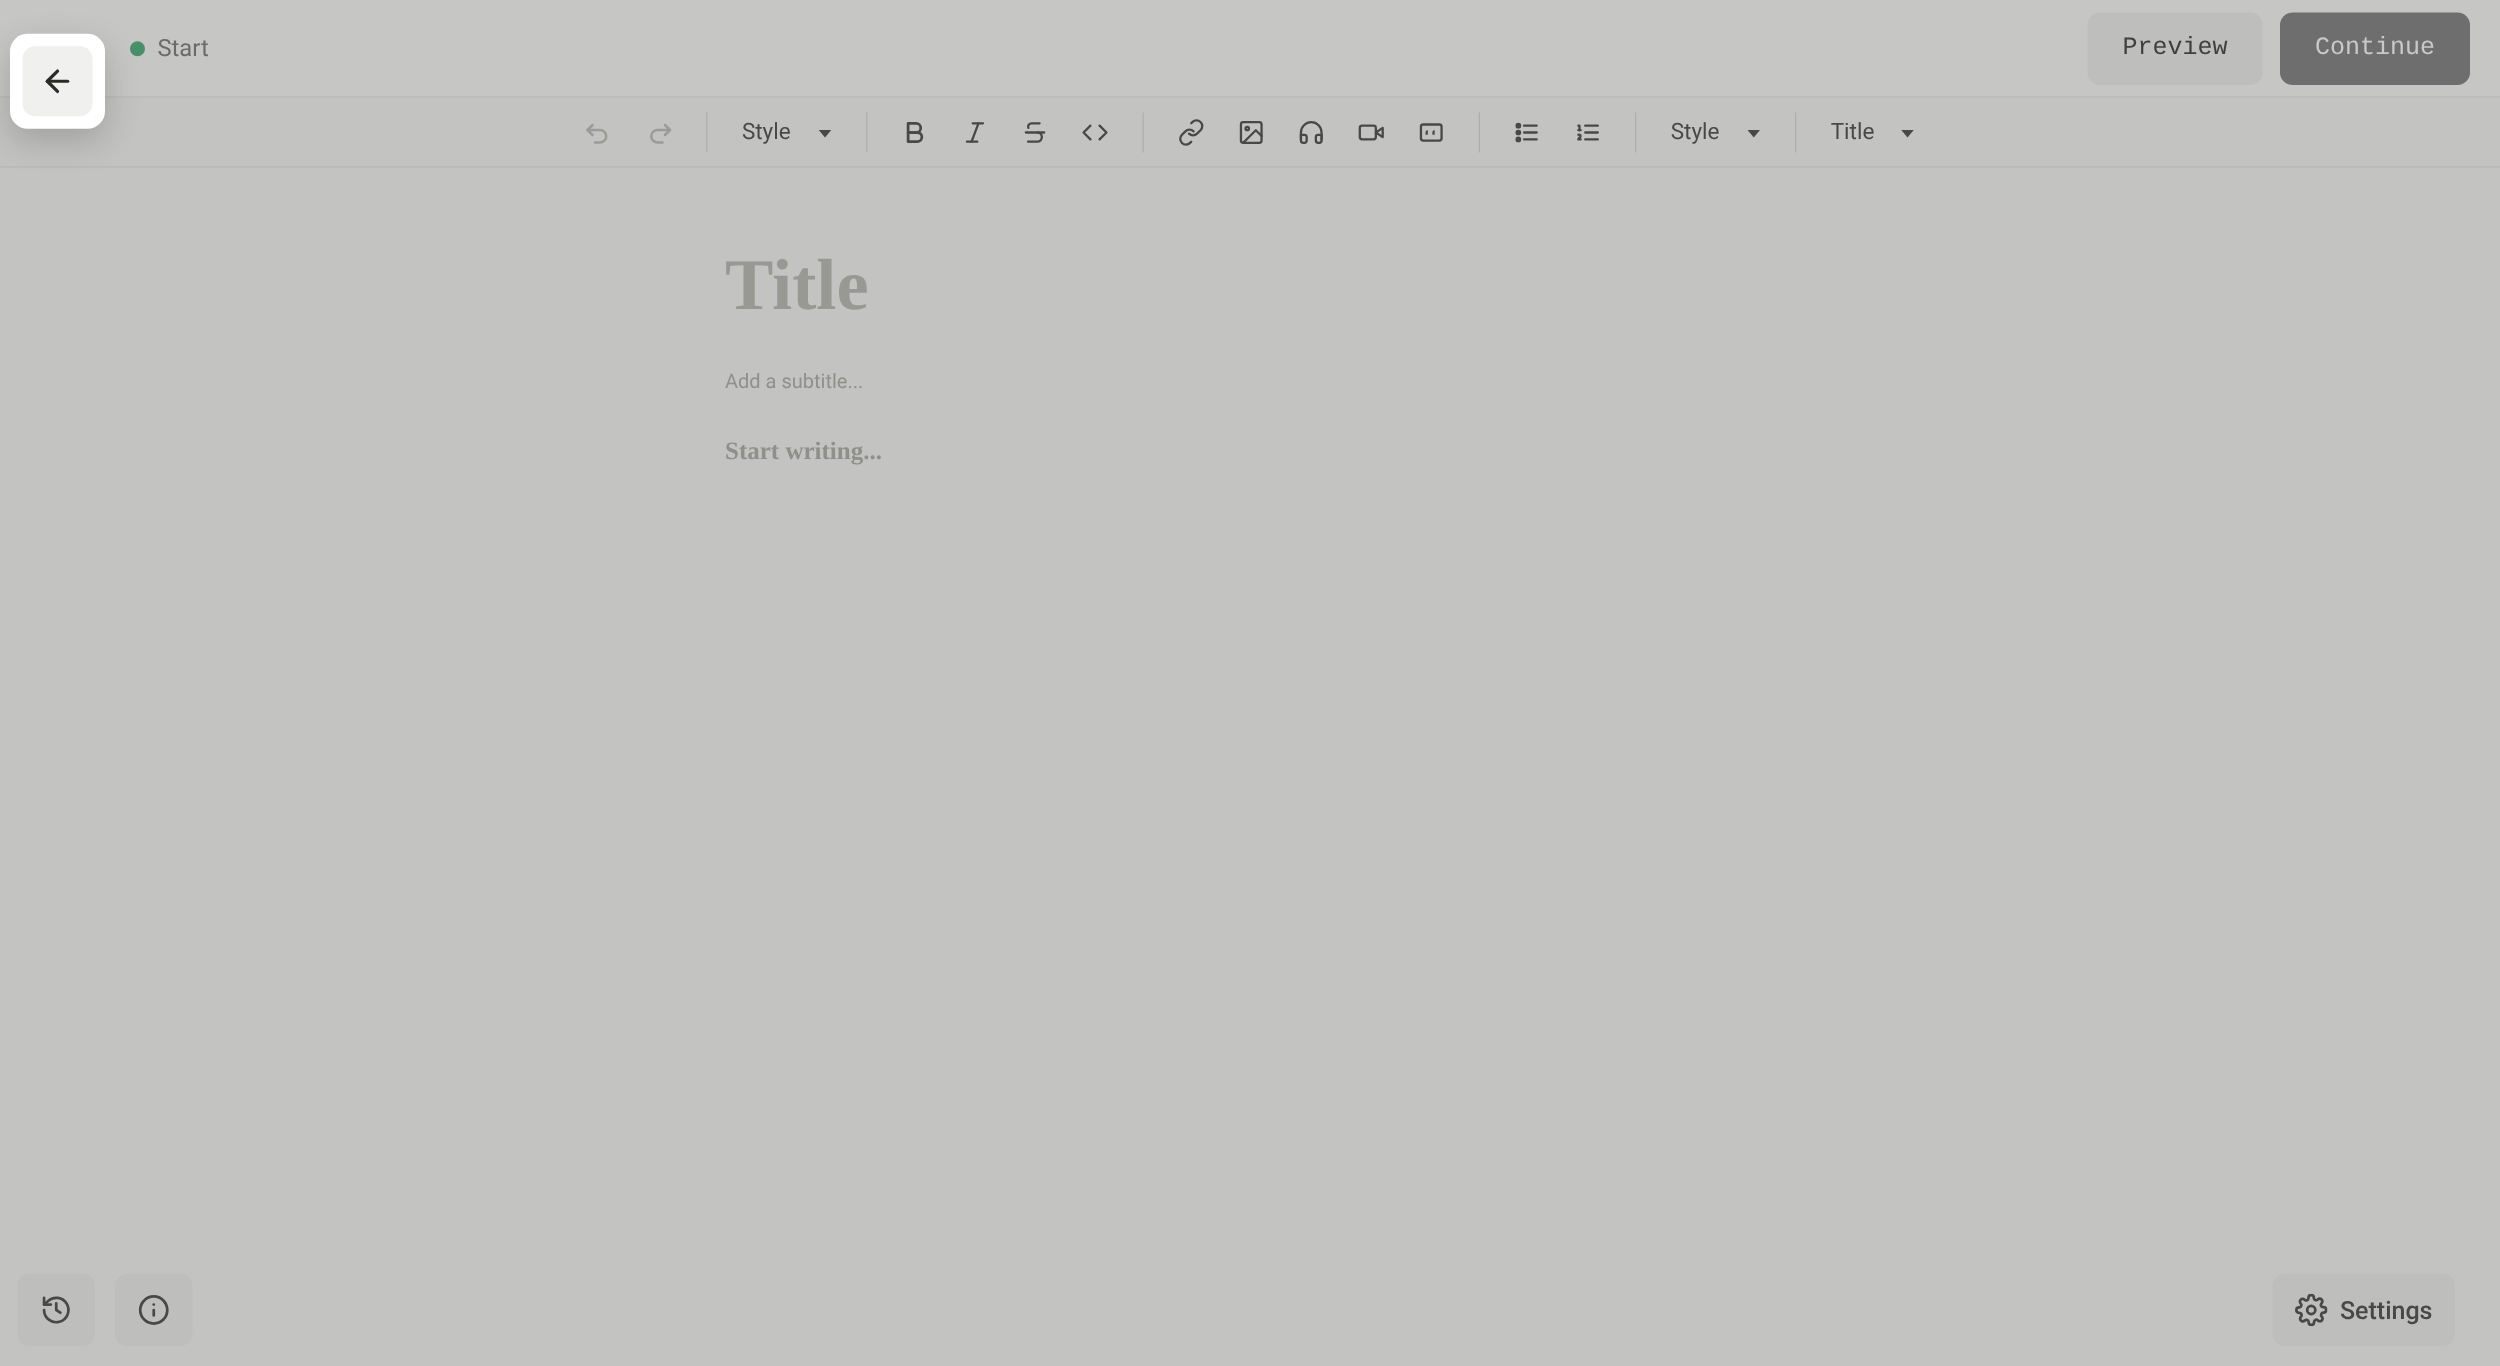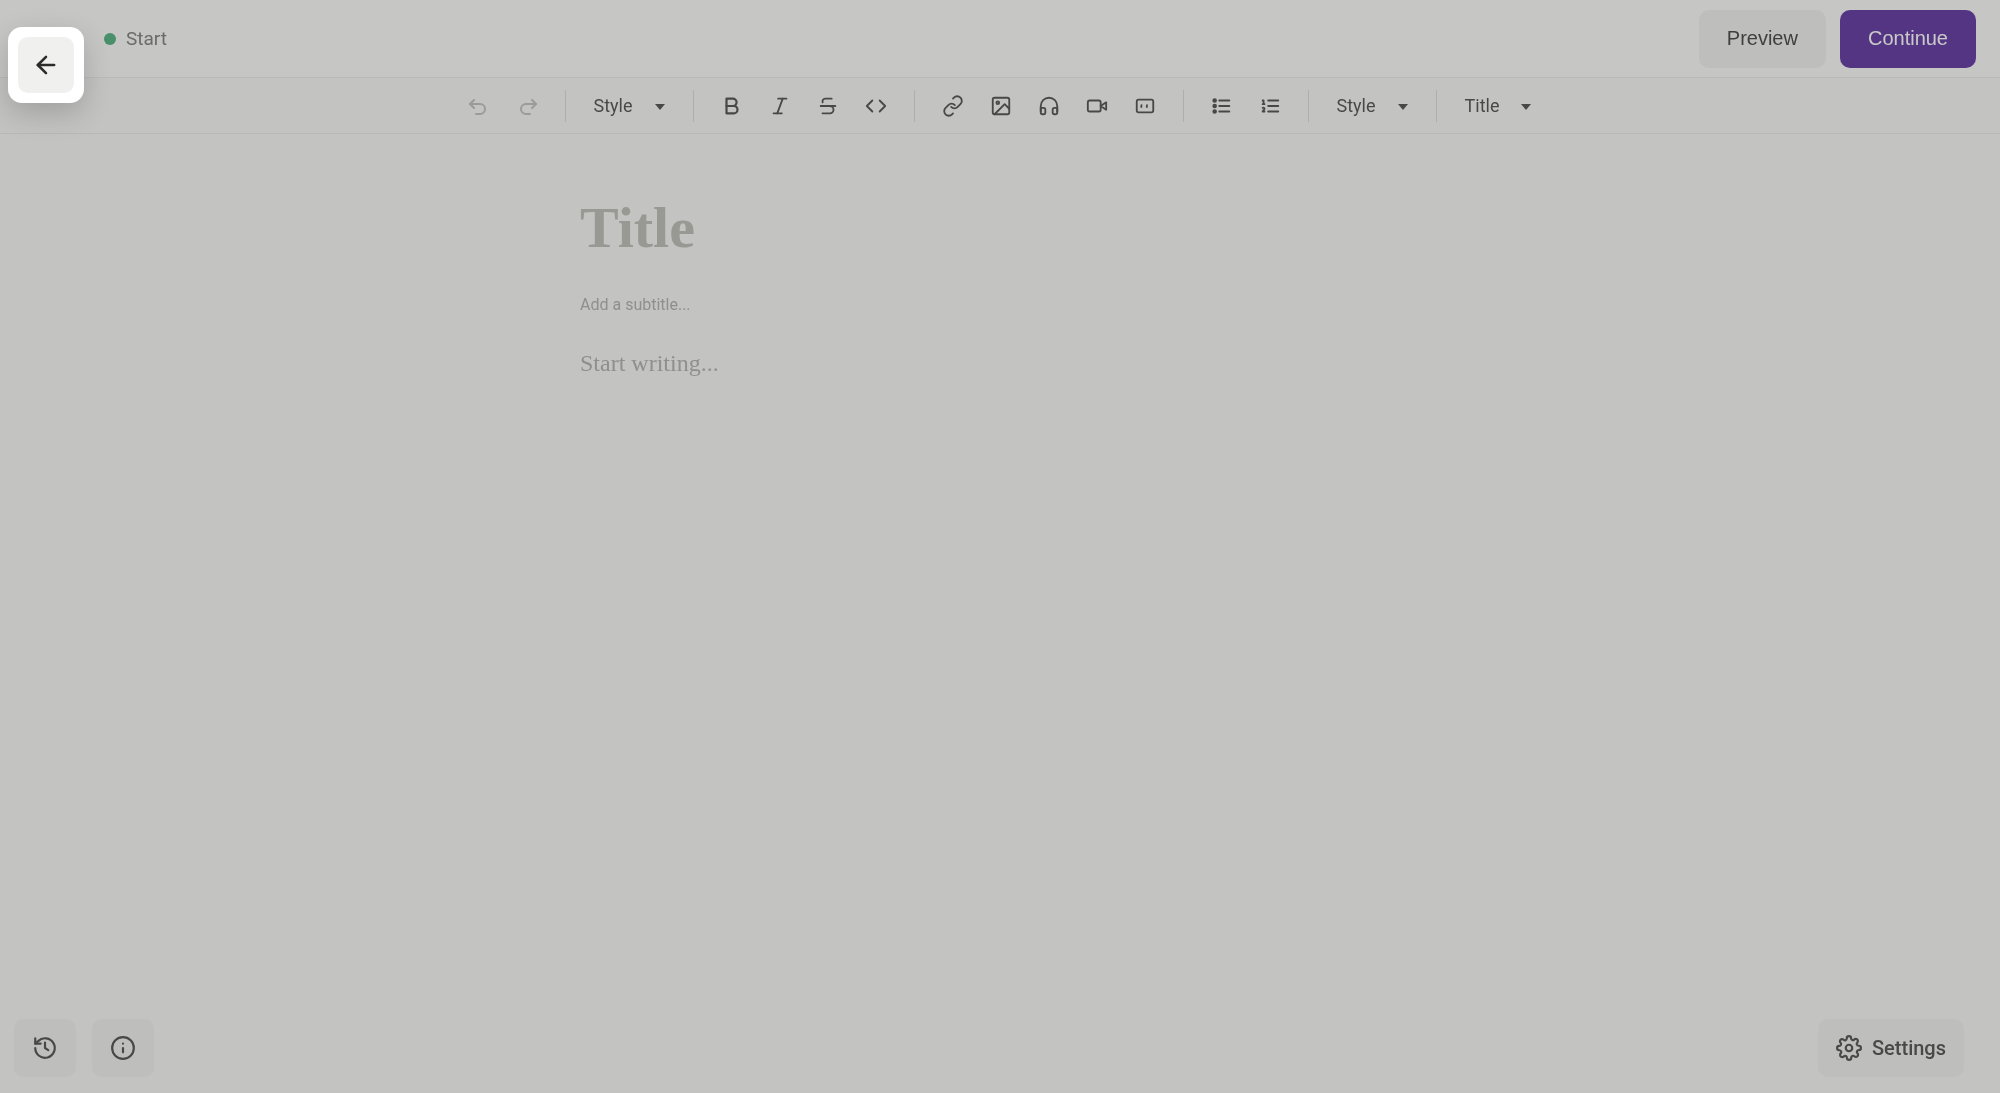--- a/index.html
+++ b/index.html
@@ -101,29 +101,30 @@
       height: 58px;
       padding: 0 28px;
       border-radius: 10px;
       display: flex;
       align-items: center;
       justify-content: center;
       font-size: 20px;
       font-weight: 500;
       cursor: pointer;
       border: none;
+      font-family: Liberation Mono, monospace;
     }
 
     .btn-secondary {
       background: #eeeeec;
       color: #2b2b27;
     }
 
     .btn-primary {
-      background: #4c1d95;
+      background: #737373;
       color: #ffffff;
     }
 
     
     .toolbar {
       height: 56px;
       display: flex;
       align-items: center;
       justify-content: center;
       gap: 0;
@@ -206,23 +207,24 @@
 
     .subtitle-placeholder {
       font-size: 16px;
       color: #a6a6a0;
       margin-bottom: 36px;
       cursor: text;
     }
 
     .body-placeholder {
       font-family: Georgia, 'Times New Roman', serif;
-      font-size: 24px;
+      font-size: 20px;
       color: #a6a6a0;
       cursor: text;
+      font-weight: bold;
     }
 
     
     .footer-left {
       position: absolute;
       bottom: 16px;
       left: 14px;
       display: flex;
       gap: 16px;
     }

